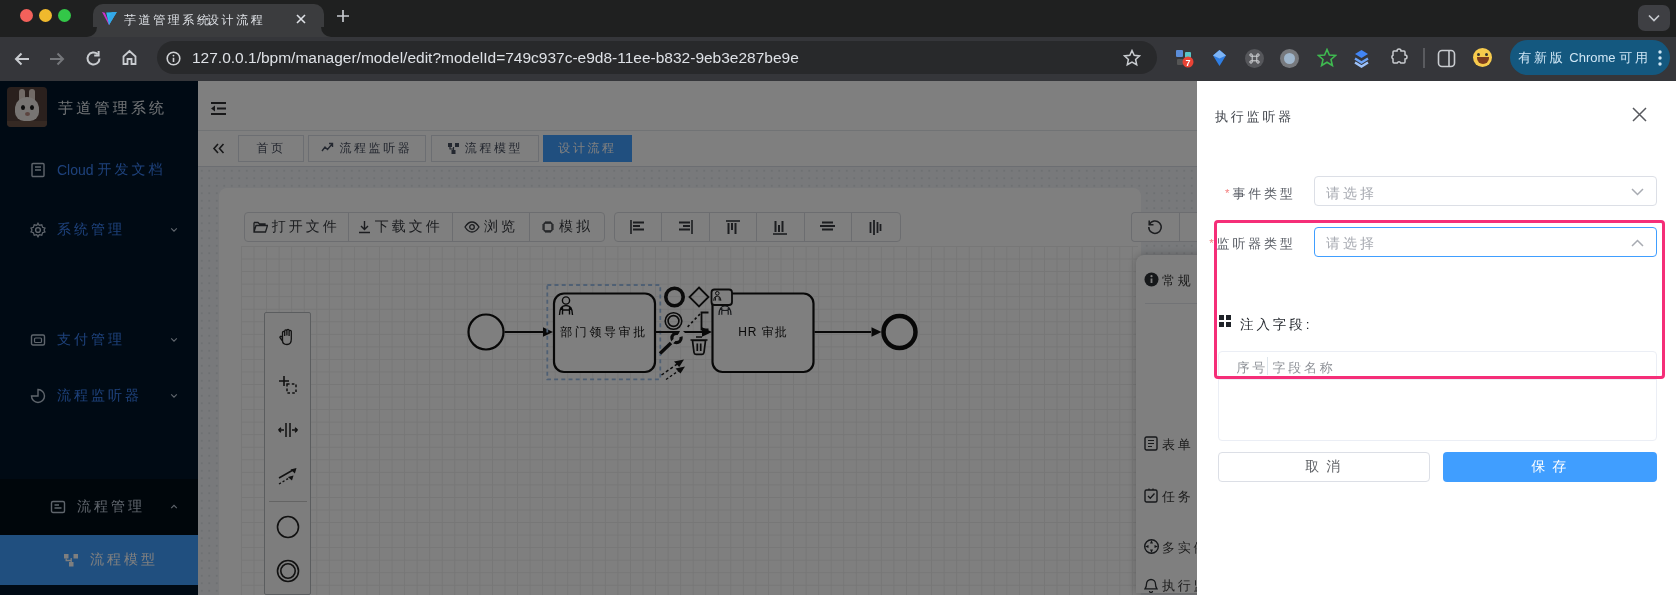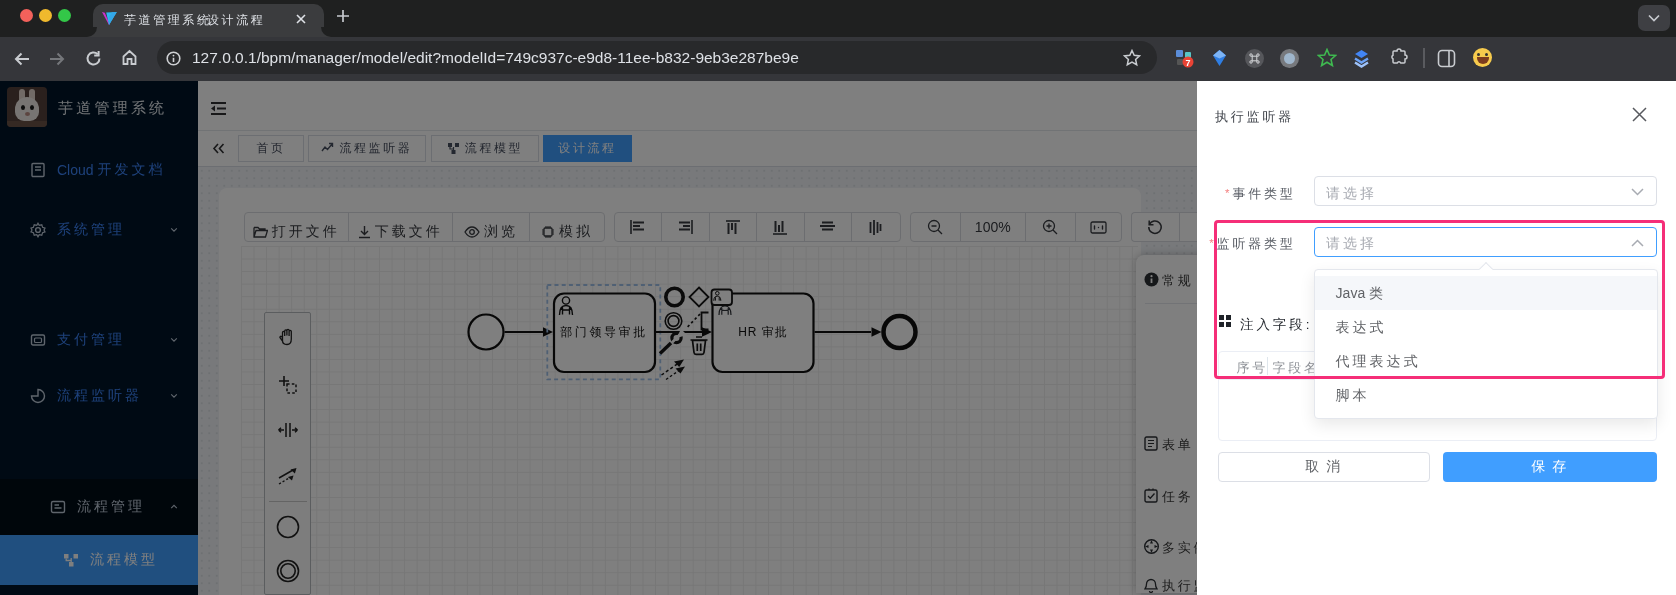--- a/index.html
+++ b/index.html
@@ -21,21 +21,21 @@
 #side{left:0;top:0;width:198px;height:514px;background:#001529;color:#bfcbd9;font-size:14px}
 .mitem{left:0;width:198px;height:56px;display:flex;align-items:center;color:#3b82f6}
 .mico{width:16px;height:16px;margin-right:11px;flex:none}
 .chev{position:absolute;right:20px;width:8px;height:8px}
 
 #navbar{left:198px;top:0;width:1478px;height:50px;background:#fff;border-bottom:1px solid #e2e6ea}
 #tags{left:198px;top:50px;width:1478px;height:36px;background:#fff;border-bottom:1px solid #d8dce5}
 .tag{position:absolute;top:54px;height:27px;border:1px solid #d8dce5;background:#fff;color:#495060;font-size:12px;display:flex;align-items:center;justify-content:center}
 #content{left:198px;top:86px;width:1478px;height:428px;background-color:#f0f3f7;background-image:radial-gradient(circle,#dde0e5 1px,transparent 1.2px);background-size:7.5px 7.5px}
 #card{left:219px;top:107px;width:922px;height:407px;background:#fff;border-radius:8px 8px 0 0}
-.tgroup{position:absolute;top:131px;height:30px;border:1px solid #d9dbe0;border-radius:4px;background:#fff;display:flex;align-items:flex-end;color:#383b40;font-size:14px}
+.tgroup{position:absolute;top:131px;height:30px;border:1px solid #d9dbe0;border-radius:4px;background:#fff;display:flex;align-items:center;color:#383b40;font-size:14px}
 .tsep{width:1px;height:28px;background:#d9dbe0}
 .tbico{display:flex;align-items:center;justify-content:center;width:46.5px;height:28px}
 #canvas{left:241px;top:165px;width:897px;height:349px;background-image:linear-gradient(to right,#eeeeee 1px,transparent 1px),linear-gradient(to bottom,#eeeeee 1px,transparent 1px);background-size:12.55px 12.55px}
 #palette{left:264px;top:231px;width:47px;height:283px;background:#fbfbfb;border:1px solid #b7babf;border-radius:2px}
 
 #props{left:1136px;top:174px;width:100px;height:338px;background:#fff;border-radius:8px 0 0 0;box-shadow:0 0 8px rgba(0,0,0,.25);font-size:13px;color:#404040}
 
 #ovl{left:0;top:81px;width:1676px;height:514px;background:rgba(0,0,0,.5);z-index:50}
 
 #drawer{left:1197px;top:81px;width:479px;height:514px;background:#fff;z-index:60;font-size:13px;color:#32373e}
@@ -139,20 +139,27 @@
   <div class="abs" style="left:1423px;top:11px;width:1.5px;height:20px;background:#5a5b5f"></div>
   <svg class="abs" style="left:1437px;top:12px" width="19" height="19" viewBox="0 0 19 19">
         <rect x="1.5" y="1.5" width="16" height="16" rx="3.5" stroke="#c9ccd0" stroke-width="1.6" fill="none"></rect>
         <path d="M12 2 V17" stroke="#c9ccd0" stroke-width="1.6"></path>
       </svg>
   <div class="abs" style="left:1473px;top:11px;width:19px;height:19px;border-radius:50%;background:#f7cb4d">
         <div class="abs" style="left:3.5px;top:5px;width:3px;height:3px;border-radius:50%;background:#333"></div>
         <div class="abs" style="left:12px;top:5px;width:3px;height:3px;border-radius:50%;background:#333"></div>
         <div class="abs" style="left:3.5px;top:9px;width:12px;height:7px;border-radius:0 0 6px 6px;background:#7c3c1e"></div>
       </div>
+  <div class="abs" id="updbtn"><span class="cj">有新版</span>&nbsp;Chrome&nbsp;<span class="cj">可用</span>
+    <svg width="4" height="18" viewBox="0 0 4 18" style="margin-left:7px">
+          <circle cx="2" cy="3" r="1.7" fill="#cfe6f5"></circle>
+          <circle cx="2" cy="9" r="1.7" fill="#cfe6f5"></circle>
+          <circle cx="2" cy="15" r="1.7" fill="#cfe6f5"></circle>
+        </svg>
+  </div>
 </div>
 <div class="abs" id="app">
   <div class="abs" id="side">
     <div class="abs" style="left:7px;top:6px;width:40px;height:40px;border-radius:4px;background:#55403a;overflow:hidden">
       <div class="abs" style="left:12px;top:2px;width:6px;height:16px;border-radius:3px;background:#e3d5cd"></div>
       <div class="abs" style="left:22px;top:2px;width:6px;height:16px;border-radius:3px;background:#e3d5cd"></div>
       <div class="abs" style="left:8px;top:10px;width:24px;height:24px;border-radius:12px 12px 9px 9px;background:#efe9e4"></div>
       <div class="abs" style="left:14px;top:18px;width:4px;height:5px;border-radius:50%;background:#1a1a1a"></div>
       <div class="abs" style="left:23px;top:18px;width:4px;height:5px;border-radius:50%;background:#1a1a1a"></div>
       <div class="abs" style="left:18px;top:25px;width:5px;height:4px;border-radius:50%;background:#b98b80"></div>
@@ -309,44 +316,20 @@
         <span class="tsep"></span>
     <span class="tbico">
           <svg width="15" height="14" viewBox="0 0 15 14">
             <path d="M2 2.5 H13 M0 6 H15 M2 9.5 H13" stroke="#383b40" stroke-width="2"></path>
           </svg>
         </span>
         <span class="tsep"></span>
     <span class="tbico">
           <svg width="15" height="15" viewBox="0 0 15 15">
             <path d="M2.5 2 V13 M6 0 V15 M9.5 2 V13 M12.5 4 V11" stroke="#383b40" stroke-width="1.8"></path>
-          </svg>
-        </span>
-  </div>
-  <div class="abs tgroup" style="left:909.7px;width:212px">
-    <span class="tbico" style="width:50px">
-          <svg width="16" height="16" viewBox="0 0 16 16">
-            <circle cx="7" cy="7" r="5.5" fill="none" stroke="#383b40" stroke-width="1.3"></circle>
-            <path d="M11 11 L15 15 M4.5 7 H9.5" stroke="#383b40" stroke-width="1.3"></path>
-          </svg>
-        </span>
-        <span class="tsep"></span>
-    <span class="tbico" style="width:66px;font-size:14px">100%</span>
-        <span class="tsep"></span>
-    <span class="tbico" style="width:50px">
-          <svg width="16" height="16" viewBox="0 0 16 16">
-            <circle cx="7" cy="7" r="5.5" fill="none" stroke="#383b40" stroke-width="1.3"></circle>
-            <path d="M11 11 L15 15 M4.5 7 H9.5 M7 4.5 V9.5" stroke="#383b40" stroke-width="1.3"></path>
-          </svg>
-        </span>
-        <span class="tsep"></span>
-    <span class="tbico" style="width:46px">
-          <svg width="17" height="13" viewBox="0 0 17 13">
-            <rect x="1" y="1" width="15" height="11" rx="1.5" fill="none" stroke="#383b40" stroke-width="1.3"></rect>
-            <path d="M4.5 5 V8 M8.5 6.5 h.01 M12.5 5 V8" stroke="#383b40" stroke-width="1.4" stroke-linecap="round"></path>
           </svg>
         </span>
   </div>
   <div class="abs tgroup" style="left:1131.3px;width:70px;border-radius:4px 0 0 4px;border-right:none">
     <span class="tbico" style="width:47px">
           <svg width="16" height="16" viewBox="0 0 16 16" style="transform:scaleX(-1)">
             <path d="M13.6 5.5 A6.2 6.2 0 1 0 14.2 8" fill="none" stroke="#383b40" stroke-width="1.5"></path>
             <path d="M13.8 1.5 V5.8 H9.5" fill="none" stroke="#383b40" stroke-width="1.5"></path>
           </svg>
         </span>
@@ -483,27 +466,20 @@
         <rect x="7" y="7" width="5" height="5" fill="#1f2329"></rect>
       </svg>
   <span class="abs" style="left:43px;top:235px;color:#1f2329;font-size:13.5px"><span class="cj">注入字段</span>:</span>
   <div class="abs" style="left:21.4px;top:269.6px;width:438.6px;height:90px;border:1px solid #ebeef5;border-radius:4px">
     <div class="abs" style="left:0;top:0;width:100%;height:28px;border-bottom:1px solid #ebeef5;color:#909399;font-size:13px">
       <span class="abs cj" style="left:17px;top:7px">序号</span>
       <span class="abs cj" style="left:53px;top:7px">字段名称</span>
       <div class="abs" style="left:47.2px;top:5px;width:1px;height:18px;background:#dfe6ec"></div>
     </div>
   </div>
-  <div class="abs" id="popup">
-    <div class="abs parrow"></div>
-    <div class="popitem" style="background:#f5f7fa">Java <span class="cj">类</span></div>
-    <div class="popitem"><span class="cj">表达式</span></div>
-    <div class="popitem"><span class="cj">代理表达式</span></div>
-    <div class="popitem"><span class="cj">脚本</span></div>
-  </div>
   <div class="abs pinkbox"></div>
   <div class="abs btn" style="left:21.4px;top:371px;width:211.6px;border:1px solid #dcdfe6;color:#606266">
         <span class="cj">取</span> 
         <span class="cj">消</span>
       </div>
   <div class="abs btn" style="left:246.3px;top:371px;width:213.7px;background:#409eff;color:#fff">
         <span class="cj">保</span> 
         <span class="cj">存</span>
       </div>
 </div>

